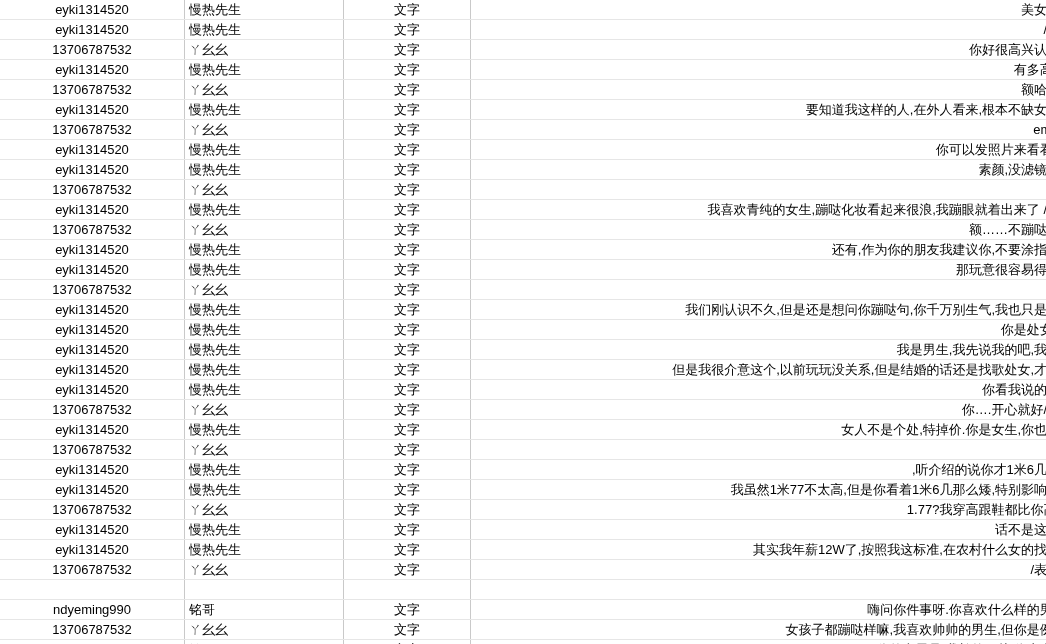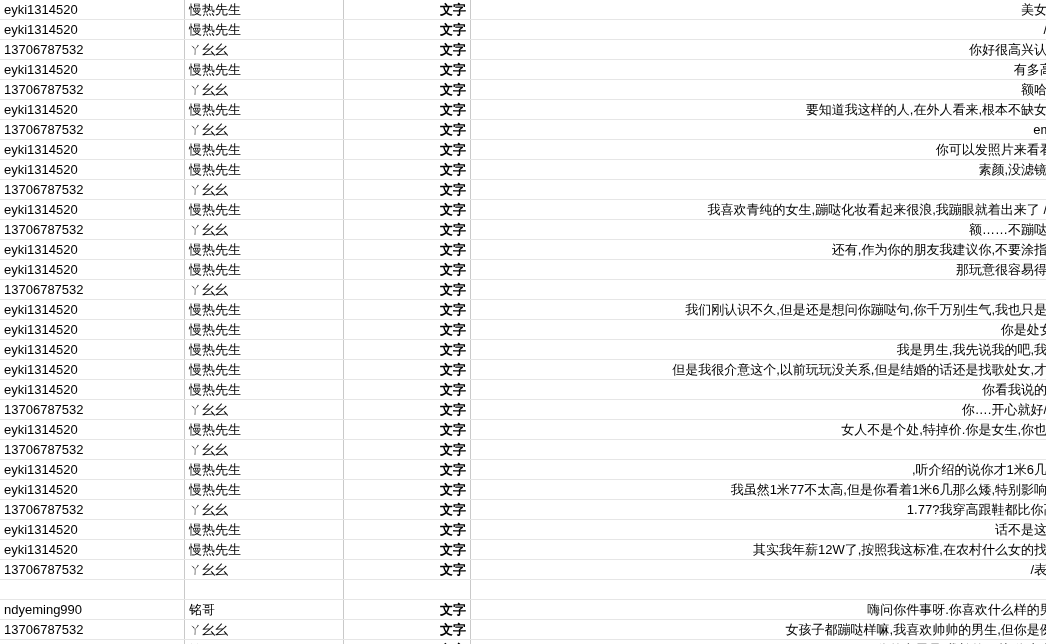--- a/index.html
+++ b/index.html
@@ -24,23 +24,23 @@
     height: 19px;
     line-height: 19px;
     padding: 0 4px;
     border-right: 1px solid #c9c9c9;
     border-bottom: 1px solid #e6e6e6;
     white-space: nowrap;
     overflow: hidden;
     font-size: 13px;
     vertical-align: middle;
   }
-  .col-a { width: 176px; }
+  .col-a { width: 176px; text-align: center; }
   .col-b { width: 150px; text-align: left; }
-  .col-c { width: 118px; text-align: right; padding-left: 6px; font-weight: bold; }
+  .col-c { width: 118px; text-align: center; padding-left: 6px; }
   .col-d { width: 598px; text-align: right; padding-right: 8px; border-right: none; }
   tr.blank td {
     border-bottom: 1px solid #e6e6e6;
   }
   tr.blank td.col-d { }
   .sheet tr:last-child td { }
 </style>
 </head>
 <body>
 

